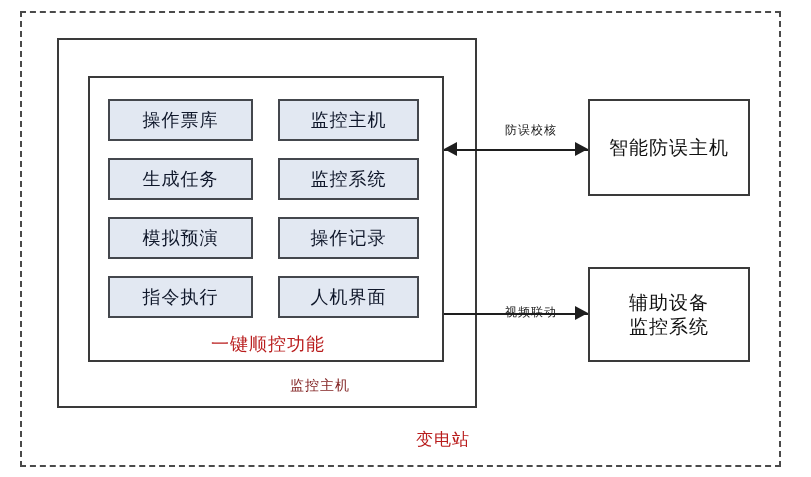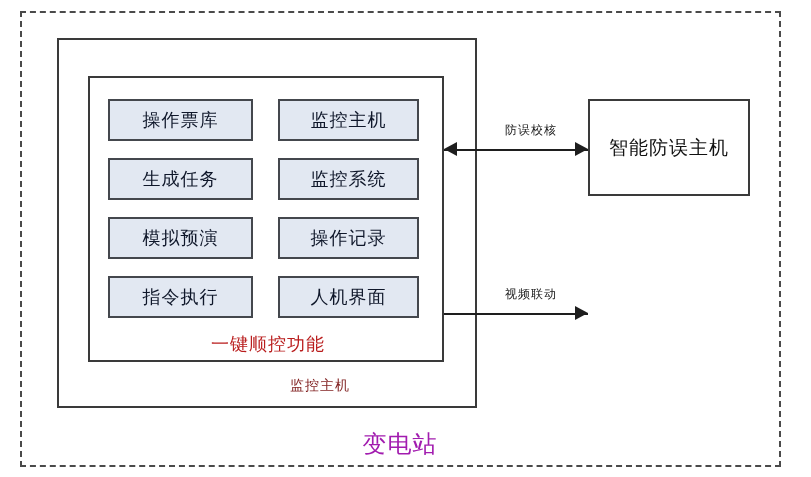--- a/index.html
+++ b/index.html
@@ -4,22 +4,22 @@
 <style>
   html,body{margin:0;padding:0;background:#ffffff;}
   body{font-family:"Liberation Serif","DejaVu Serif",serif;}
   #canvas{position:relative;width:811px;height:477px;background:#fff;overflow:hidden;}
 
   .substation-frame{
     position:absolute;left:20px;top:11px;width:761px;height:456px;
     border:2px dashed #4a4a4a;box-sizing:border-box;
   }
   .substation-label{
-    position:absolute;left:330px;top:428px;width:140px;text-align:center;
-    font-size:24px;color:#a21caf;letter-spacing:1px;
+    position:absolute;left:330px;top:428px;width:140px;text-align:right;
+    font-size:17px;color:#b91c1c;letter-spacing:1px;
   }
 
   .host-frame{
     position:absolute;left:57px;top:38px;width:420px;height:370px;
     border:2px solid #3a3a3a;box-sizing:border-box;background:transparent;
   }
   .host-label{
     position:absolute;left:190px;top:377px;width:160px;text-align:right;
     font-size:14px;color:#7f1d1d;letter-spacing:1px;
   }
@@ -88,20 +88,26 @@
   <div class="cell col1 r4">指令执行</div>
   <div class="cell col2 r4">人机界面</div>
 
   <div class="conn-line" style="left:444px;top:149px;width:144px;"></div>
   <div class="arrow-head arrow-left" style="left:444px;top:142px;"></div>
   <div class="arrow-head arrow-right" style="left:575px;top:142px;"></div>
   <div class="conn-label" style="left:476px;top:122px;width:110px;">防误校核</div>
 
   <div class="conn-line" style="left:444px;top:313px;width:144px;"></div>
   <div class="arrow-head arrow-right" style="left:575px;top:306px;"></div>
-  <div class="conn-label" style="left:476px;top:286px;width:110px;">视频联动</div>
+  <div class="conn-label" style="left:476px;top:304px;width:110px;">视频联动</div>
 
   <div class="ext-box ext-top">
     <span>智能防误主机</span>
   </div>
 
+  <div class="ext-box ext-bottom">
+    <div>
+      <div>辅助设备</div>
+      <div>监控系统</div>
+    </div>
+  </div>
 
 </div>
 
 </body></html>

